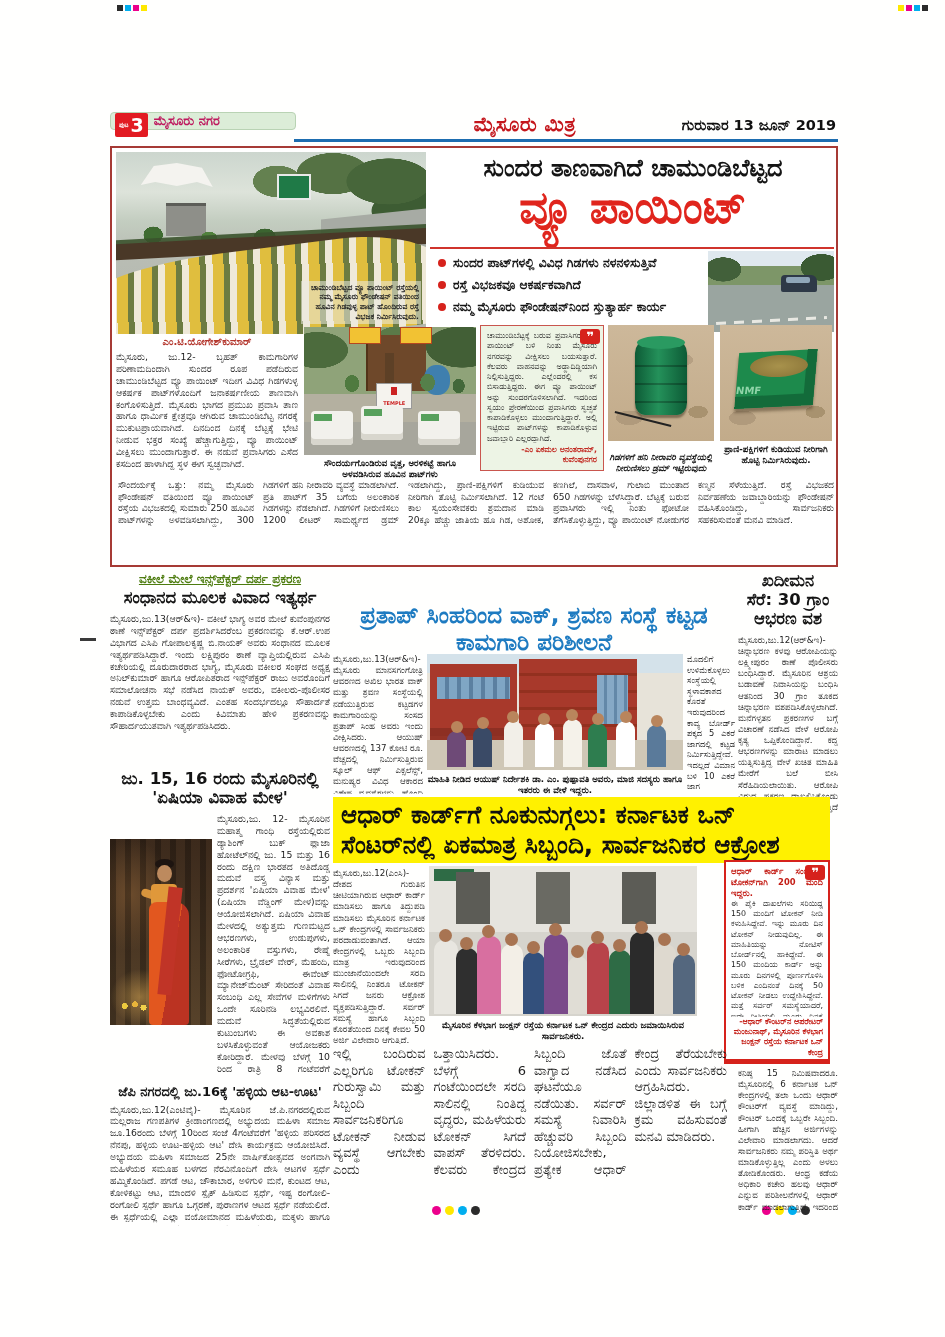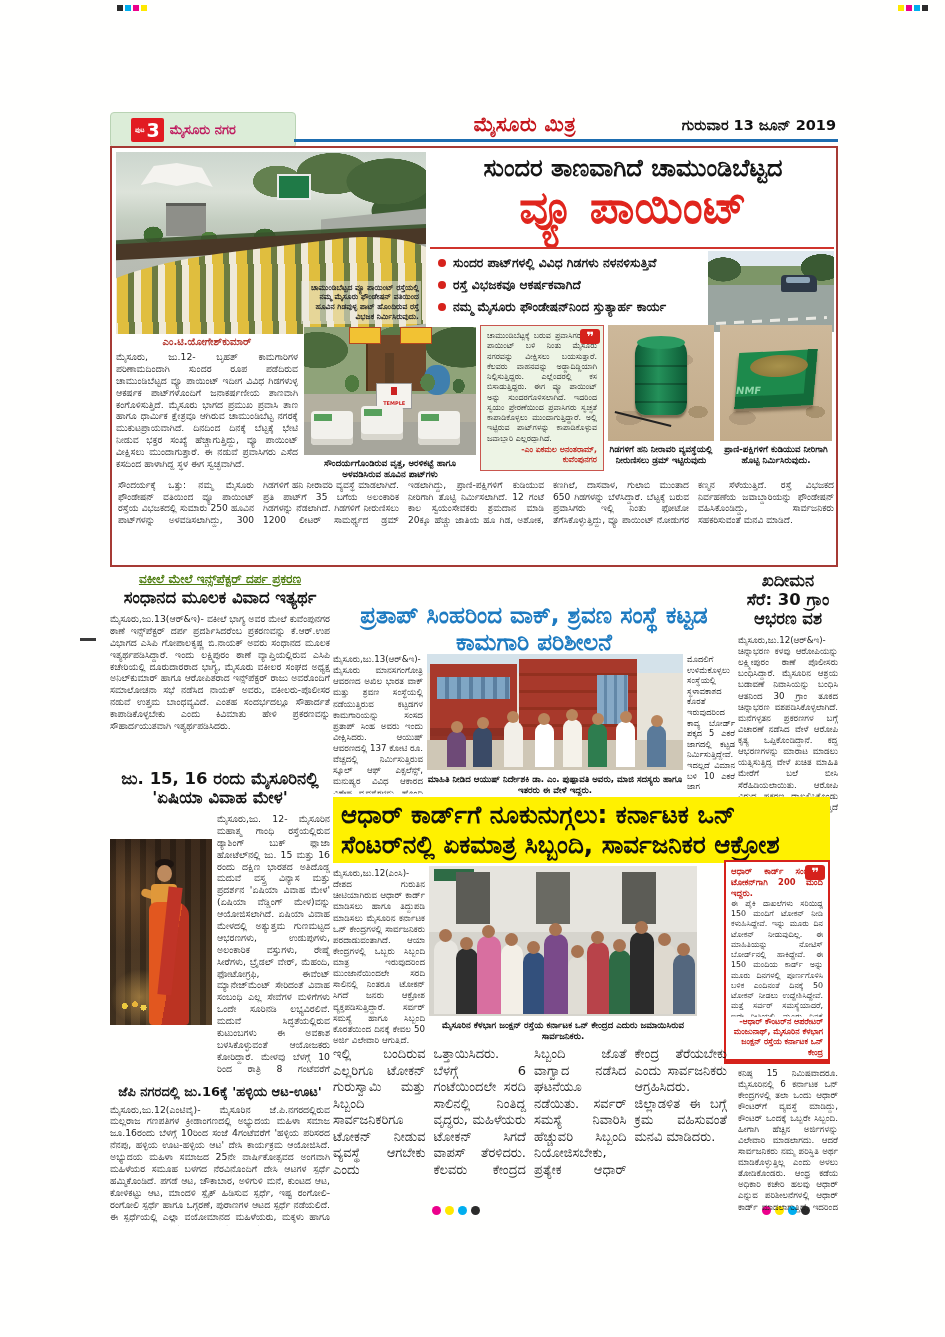--- a/index.html
+++ b/index.html
@@ -6,22 +6,22 @@
   #page{position:relative;width:945px;height:1337px;background:#fffffe;overflow:hidden;
         font-family:"DejaVu Sans","Liberation Sans",sans-serif;color:#1d1d1d;}
   .abs{position:absolute;}
   
   .regrow{display:flex;gap:2px;}
   .regrow i{display:block;width:6px;height:6px;}
   .mdash{background:#3a3a3a;}
   .dotrow{display:flex;gap:4px;}
   .dotrow i{display:block;width:9px;height:9px;border-radius:50%;}
   
-  .page-tab{left:110px;top:112px;width:186px;height:36px;background:#dcedd8;border:1px solid #b9d3b4;
-            border-radius:4px;display:flex;align-items:center;gap:6px;padding:0 20px;box-sizing:border-box;}
+  .page-tab{left:110px;top:112px;width:186px;height:18px;background:#dcedd8;border:1px solid #b9d3b4;
+            border-radius:4px;display:flex;align-items:flex-start;gap:6px;padding:0 4px;box-sizing:border-box;}
   .pgnum{background:#e21b22;color:#fff;height:24px;display:flex;align-items:center;gap:2px;padding:0 4px;border-radius:2px;}
   .pgnum .lbl{font-size:6.5px;font-weight:bold;}
   .pgnum .no{font-size:19px;font-weight:800;line-height:1;}
   .section-name{font-size:13px;font-weight:700;color:#be185d;}
   .paper-name{left:440px;top:112px;width:170px;text-align:center;font-size:20px;font-weight:800;
               color:#c4161c;letter-spacing:.5px;transform:skewX(-4deg);}
   .edition-date{left:620px;top:117px;width:216px;text-align:right;font-size:14.5px;font-weight:700;color:#111;}
   .blue-rule{left:294px;top:139px;width:544px;height:3px;background:#1d6db0;}
   
   .btext{font-size:9.3px;line-height:1.28;text-align:justify;color:#1d1d1d;overflow:hidden;}
@@ -286,21 +286,21 @@
       <span class="qmark">❞</span>
       <div class="qtext">ಚಾಮುಂಡಿಬೆಟ್ಟಕ್ಕೆ ಬರುವ ಪ್ರವಾಸಿಗರು ವ್ಯೂ ಪಾಯಿಂಟ್ ಬಳಿ ನಿಂತು ಮೈಸೂರು ನಗರವನ್ನು ವೀಕ್ಷಿಸಲು ಬಯಸುತ್ತಾರೆ. ಕೆಲವರು ವಾಹನವನ್ನು ಅಡ್ಡಾದಿಡ್ಡಿಯಾಗಿ ನಿಲ್ಲಿಸುತ್ತಿದ್ದರು. ಎಲ್ಲೆಂದರಲ್ಲಿ ಕಸ ಬಿಸಾಡುತ್ತಿದ್ದರು. ಈಗ ವ್ಯೂ ಪಾಯಿಂಟ್ ಅನ್ನು ಸುಂದರಗೊಳಿಸಲಾಗಿದೆ. ಇದರಿಂದ ಸ್ವಯಂ ಪ್ರೇರಣೆಯಿಂದ ಪ್ರವಾಸಿಗರು ಸ್ವಚ್ಛತೆ ಕಾಪಾಡಿಕೊಳ್ಳಲು ಮುಂದಾಗುತ್ತಿದ್ದಾರೆ. ಅಲ್ಲಿ ಇಟ್ಟಿರುವ ಪಾಟ್‌ಗಳನ್ನು ಕಾಪಾಡಿಕೊಳ್ಳುವ ಜವಾಬ್ದಾರಿ ಎಲ್ಲರದ್ದಾಗಿದೆ.</div>
       <div class="qattr">-ಎಂ ಏಕಮಲ ಅನಂತರಾಮ್, ಕುವೆಂಪುನಗರ</div>
     </aside>
 
     <figure class="abs" style="left:496px;top:177px;width:106px;">
       <div class="ph ph-dirt ph-drum" style="position:relative;width:106px;height:116px;">
         <div class="hose"></div>
         <div class="drum"></div>
       </div>
-      <figcaption class="cap" style="margin-top:3px;">ಗಿಡಗಳಿಗೆ ಹನಿ ನೀರಾವರಿ ವ್ಯವಸ್ಥೆಯಲ್ಲಿ ನೀರುಣಿಸಲು ಡ್ರಮ್ ಇಟ್ಟಿರುವುದು</figcaption>
+      <figcaption class="cap" style="margin-top:11px;font-style:italic;">ಗಿಡಗಳಿಗೆ ಹನಿ ನೀರಾವರಿ ವ್ಯವಸ್ಥೆಯಲ್ಲಿ ನೀರುಣಿಸಲು ಡ್ರಮ್ ಇಟ್ಟಿರುವುದು</figcaption>
     </figure>
 
     <figure class="abs" style="left:608px;top:177px;width:112px;">
       <div class="ph ph-dirt ph-trough" style="position:relative;width:112px;height:116px;">
         <div class="box"></div>
         <div class="water"></div>
         <div class="nmf">NMF</div>
       </div>
       <figcaption class="cap" style="margin-top:3px;">ಪ್ರಾಣಿ-ಪಕ್ಷಿಗಳಿಗೆ ಕುಡಿಯುವ ನೀರಿಗಾಗಿ ಹೊಟ್ಟಿ ನಿರ್ಮಿಸಿರುವುದು.</figcaption>
     </figure>

